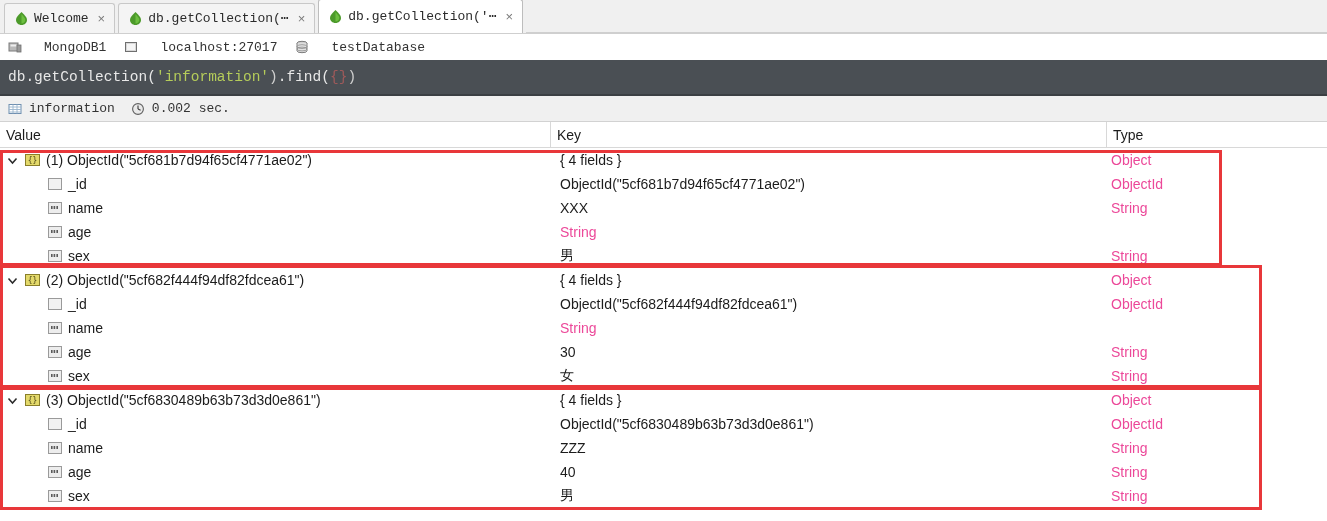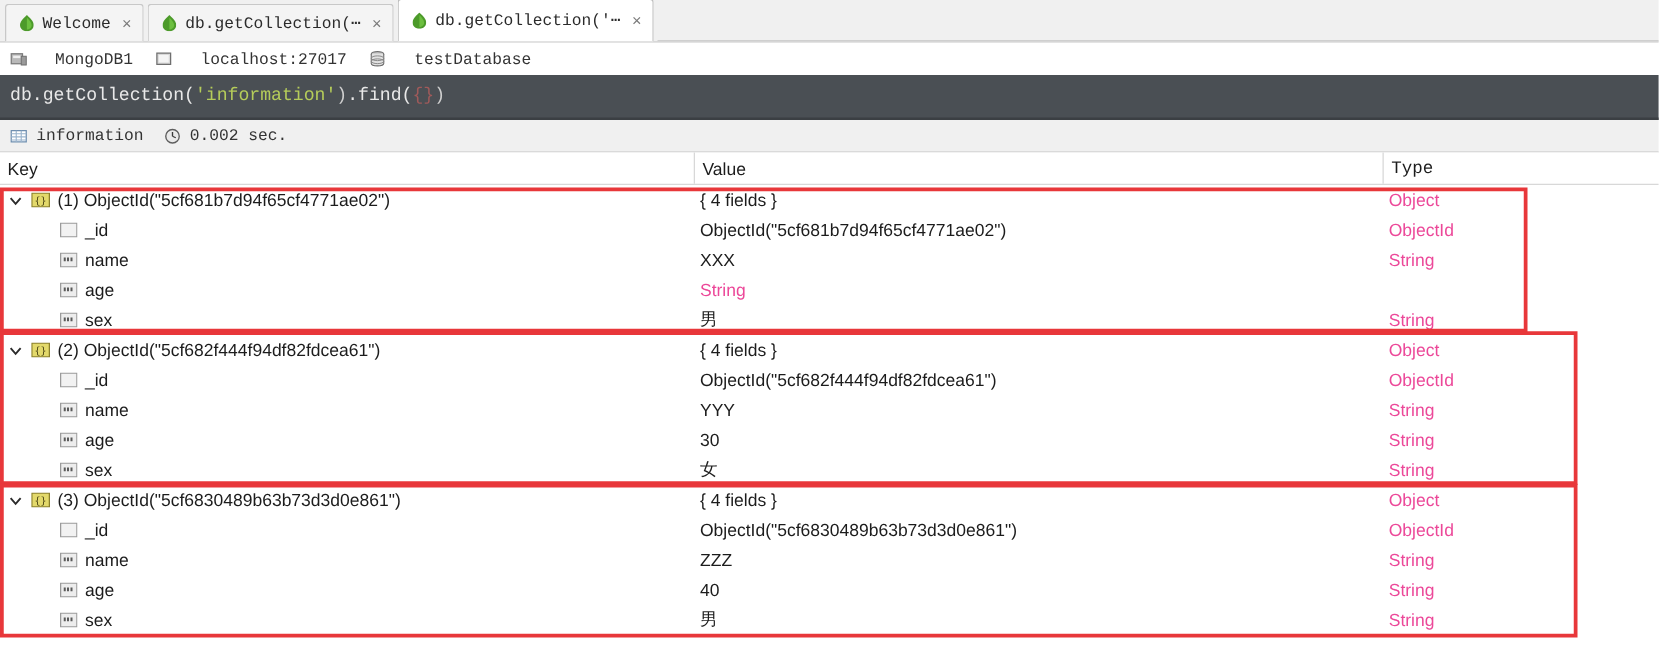--- a/index.html
+++ b/index.html
@@ -131,21 +131,21 @@
   .th {
     display: flex;
     align-items: center;
     padding-left: 6px;
     border-right: 1px solid #d8d8d8;
     cursor: pointer;
   }
   .th:last-child { border-right: none; }
   .col-key   { width: 556px; }
   .col-value { width: 551px; }
-  .col-type  { width: 220px; font-family: Liberation Mono, monospace; }
+  .col-type  { width: 220px; }
 
   
   .grid {
     position: relative;
     height: 397px;
     background: #ffffff;
     overflow: hidden;
   }
   .row {
     height: 24px;
@@ -288,22 +288,22 @@
     <svg class="icon-sm" viewBox="0 0 14 14">
       <circle cx="7" cy="7" r="5.4" fill="#e9e9e9" stroke="#5f5f5f" stroke-width="1.1"></circle>
       <line x1="7" y1="7" x2="7" y2="3.6" stroke="#3a3a3a" stroke-width="1.1"></line>
       <line x1="7" y1="7" x2="9.6" y2="8.2" stroke="#3a3a3a" stroke-width="1.1"></line>
     </svg>
     <span>0.002 sec.</span>
   </div>
 </div>
 
 <div class="thead">
+  <div class="th col-value">Value</div>
   <div class="th col-key">Key</div>
-  <div class="th col-value">Value</div>
   <div class="th col-type">Type</div>
 </div>
 
 <div class="grid">
 
   <div class="row parent">
     <div class="cell cell-key">
       <svg class="chev" viewBox="0 0 13 13">
         <path d="M2.5 4.5 L6.5 9 L10.5 4.5" fill="none" stroke="#2b2b2b" stroke-width="1.5"></path>
       </svg>
@@ -398,21 +398,20 @@
   <div class="row child">
     <div class="cell cell-key">
       <svg class="ico-str" viewBox="0 0 14 12">
         <rect x="0.5" y="0.5" width="13" height="11" fill="#ededed" stroke="#9a9a9a" stroke-width="1"></rect>
         <rect x="3" y="4" width="1.6" height="3" fill="#5a5a5a"></rect>
         <rect x="5.6" y="4" width="1.6" height="3" fill="#5a5a5a"></rect>
         <rect x="8.4" y="4" width="1.6" height="3" fill="#5a5a5a"></rect>
       </svg>
       <span class="keytext">name</span>
     </div>
-    <div class="cell cell-value">YYY</div>
     <div class="cell cell-type">String</div>
   </div>
 
   <div class="row child">
     <div class="cell cell-key">
       <svg class="ico-str" viewBox="0 0 14 12">
         <rect x="0.5" y="0.5" width="13" height="11" fill="#ededed" stroke="#9a9a9a" stroke-width="1"></rect>
         <rect x="3" y="4" width="1.6" height="3" fill="#5a5a5a"></rect>
         <rect x="5.6" y="4" width="1.6" height="3" fill="#5a5a5a"></rect>
         <rect x="8.4" y="4" width="1.6" height="3" fill="#5a5a5a"></rect>

